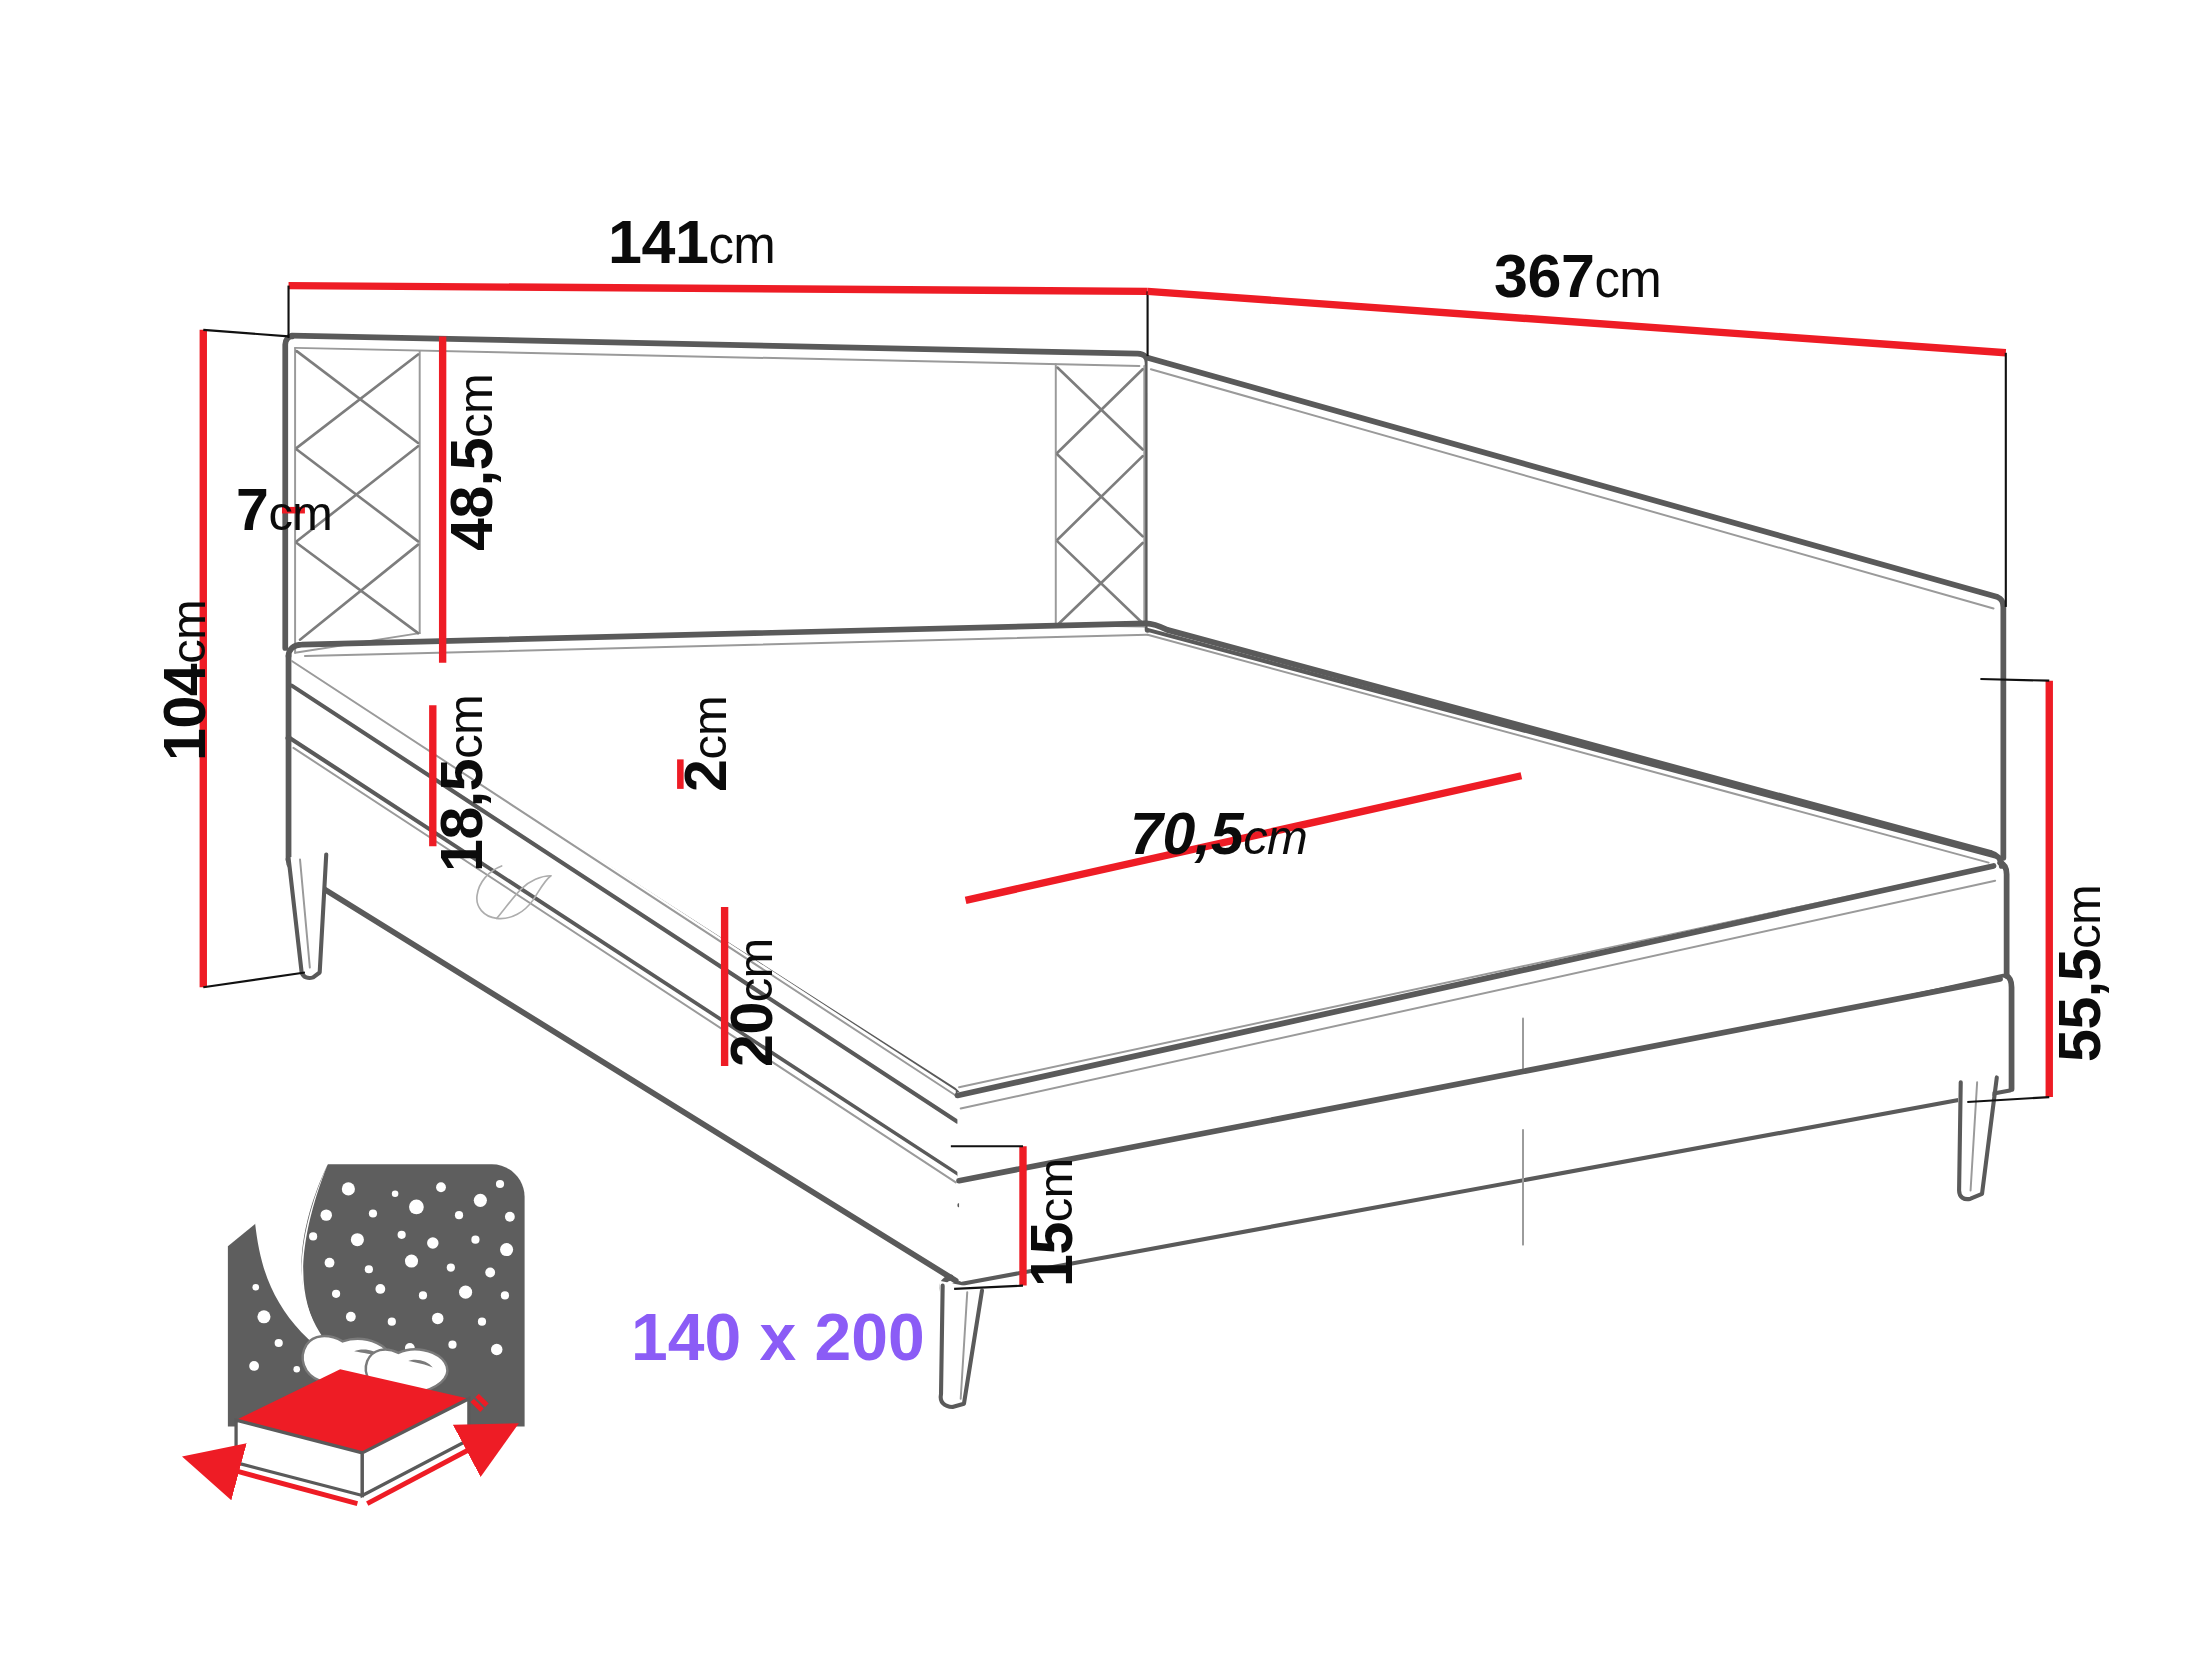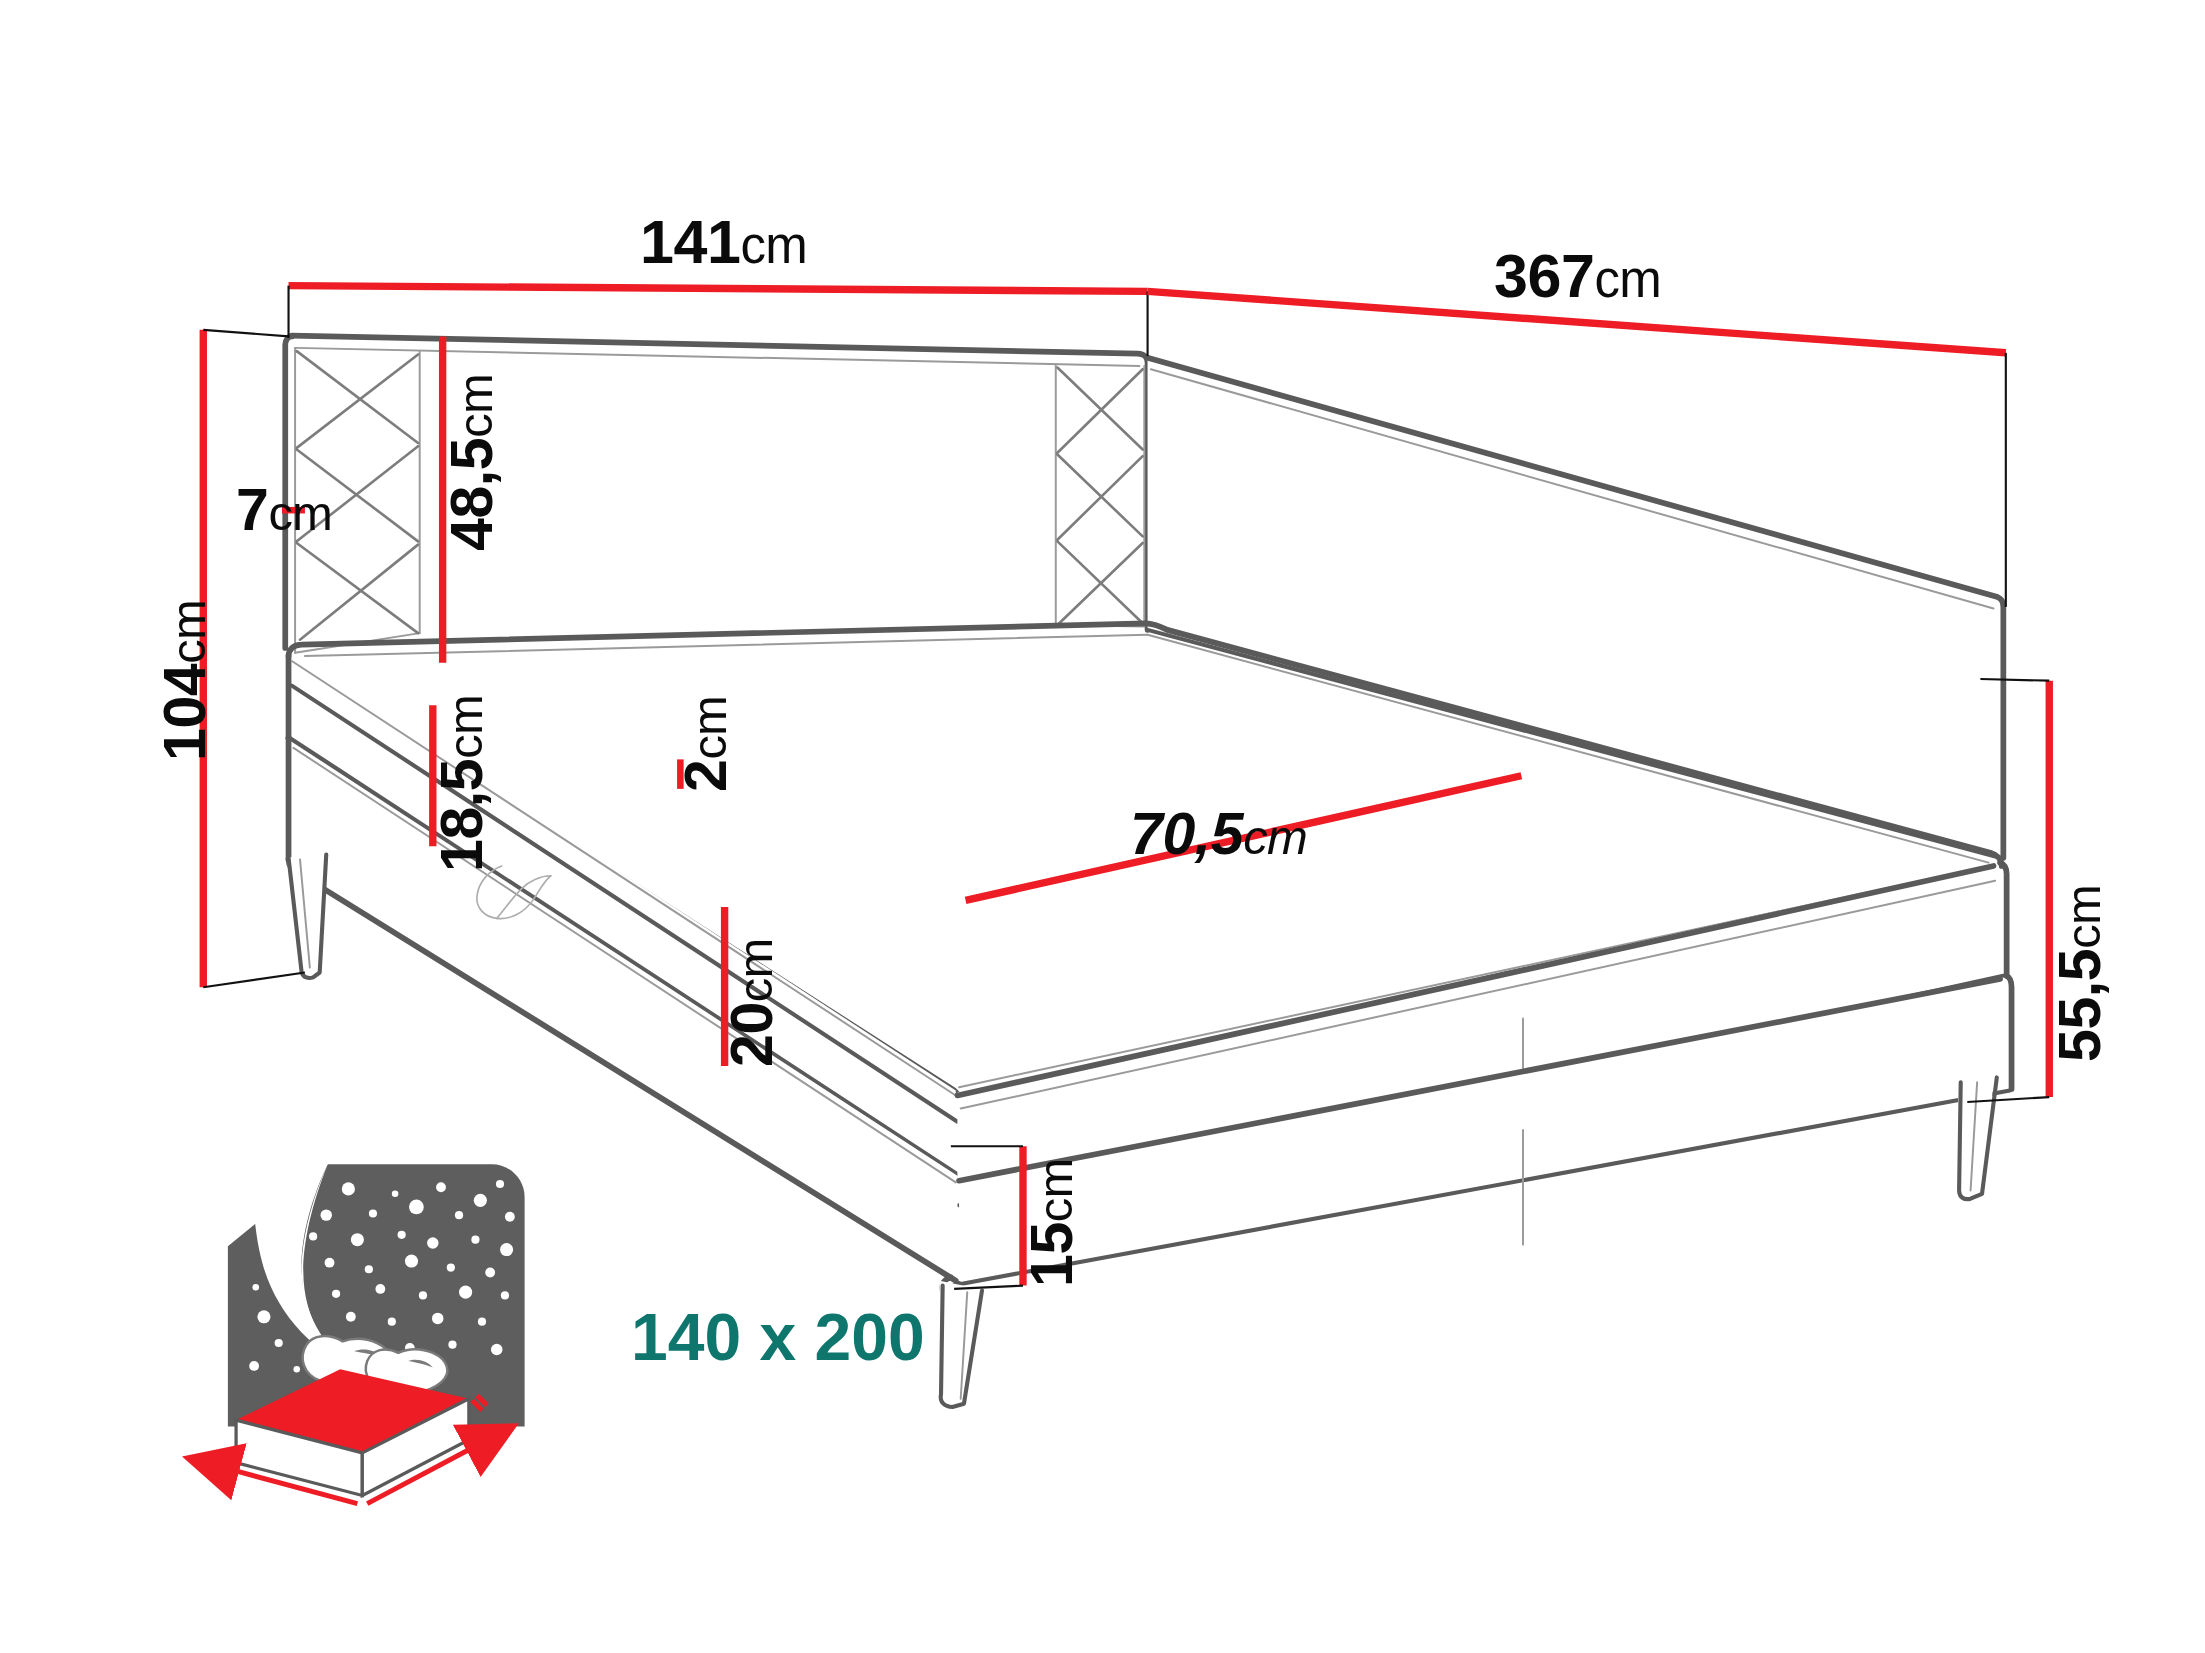--- a/index.html
+++ b/index.html
@@ -20,21 +20,21 @@
     white-space:nowrap;
     line-height:1;
     letter-spacing:-0.4px;
   }
   .dimlabel .unit{font-weight:normal;letter-spacing:-0.8px;}
   .rot90{transform:rotate(-90deg);transform-origin:left top;}
 
   .sizelabel{
     position:absolute;
     font-weight:bold;
-    color:#0f766e;
+    color:#8b5cf6;
     white-space:nowrap;
     letter-spacing:0px;
   }
 </style>
 </head>
 <body>
 
 <div id="stage">
 
   <svg class="layer" viewBox="0 0 2690 2017">
@@ -224,21 +224,21 @@
       <path class="red" d="M2500,830 L2500,1338"></path>
       <path class="lead" d="M2500,830 L2416,828"></path>
       <path class="lead" d="M2500,1338 L2400,1344"></path>
     </g>
 
     <g>
       <path class="red" d="M1178,1098 L1856,946"></path>
     </g>
   </svg>
 
-  <div class="dimlabel" style="left:608px;top:212px;font-size:61px;margin-left:32px;">
+  <div class="dimlabel" style="left:608px;top:212px;font-size:61px;">
     <span>141</span><span class="unit" style="font-size:51px;">cm</span>
   </div>
 
   <div class="dimlabel" style="left:1494px;top:246px;font-size:61px;">
     <span>367</span><span class="unit" style="font-size:51px;">cm</span>
   </div>
 
   <div class="dimlabel" style="left:236px;top:461px;font-size:59px;margin-top:20px;">
     <span>7</span><span class="unit" style="font-size:49px;">cm</span>
   </div>

